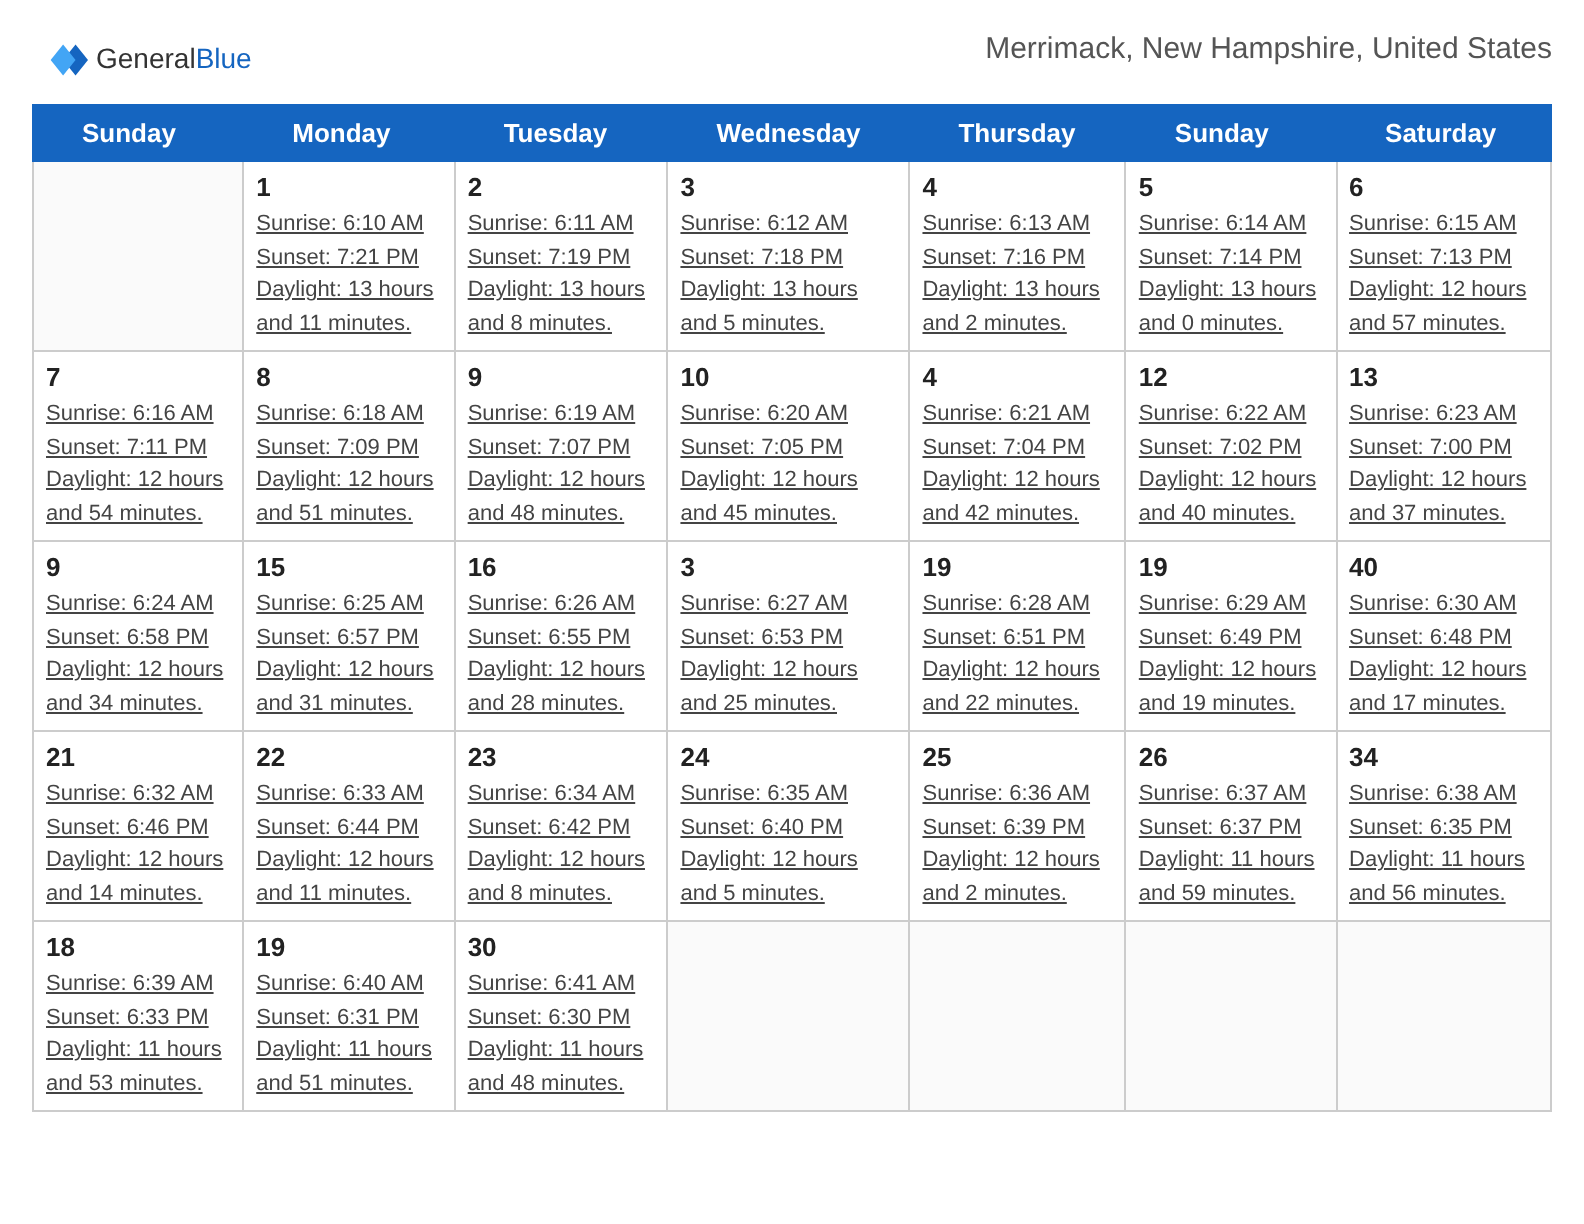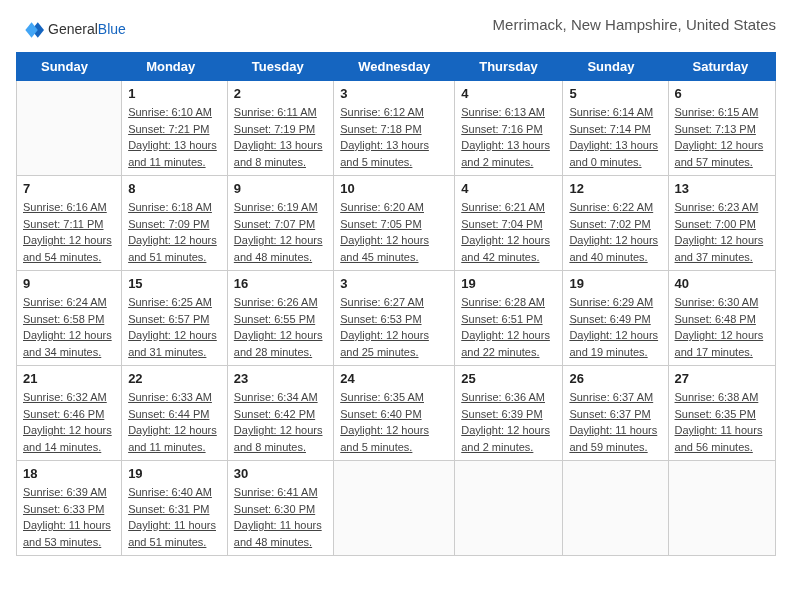--- a/index.html
+++ b/index.html
@@ -223,21 +223,21 @@
         </td>
         <td>
           <div class="day-number">25</div>
           <div class="day-info">Sunrise: 6:36 AM<br>Sunset: 6:39 PM<br>Daylight: 12 hours and 2 minutes.</div>
         </td>
         <td>
           <div class="day-number">26</div>
           <div class="day-info">Sunrise: 6:37 AM<br>Sunset: 6:37 PM<br>Daylight: 11 hours and 59 minutes.</div>
         </td>
         <td>
-          <div class="day-number">27</div>
+          <div class="day-number">34</div>
           <div class="day-info">Sunrise: 6:38 AM<br>Sunset: 6:35 PM<br>Daylight: 11 hours and 56 minutes.</div>
         </td>
       </tr>
       <tr>
         <td>
           <div class="day-number">18</div>
           <div class="day-info">Sunrise: 6:39 AM<br>Sunset: 6:33 PM<br>Daylight: 11 hours and 53 minutes.</div>
         </td>
         <td>
           <div class="day-number">19</div>

